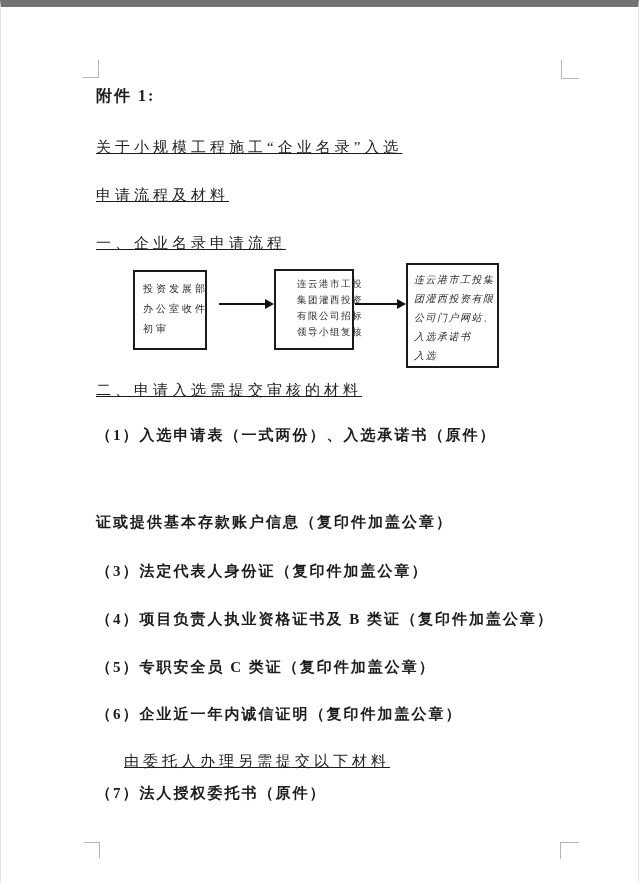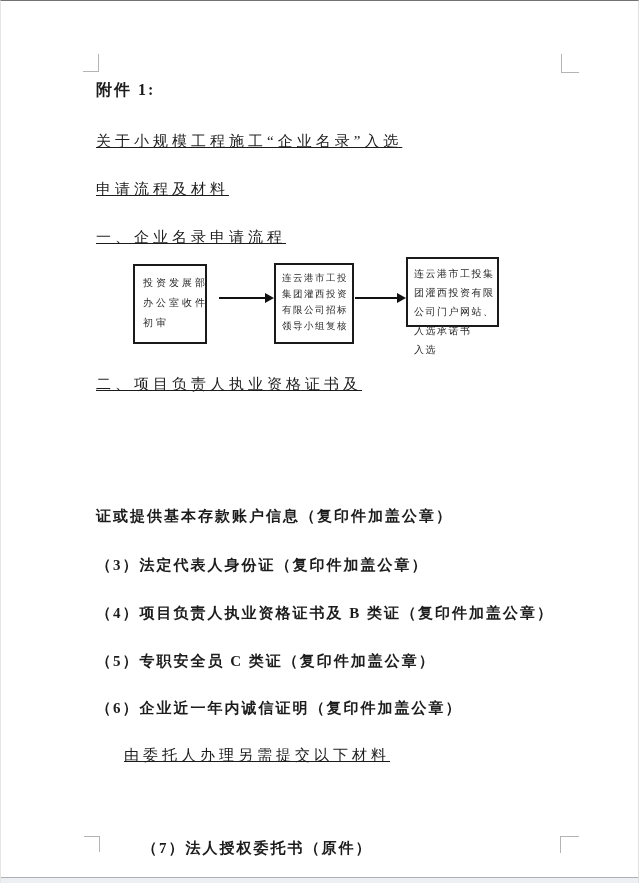--- a/index.html
+++ b/index.html
@@ -6,21 +6,21 @@
   html, body { background: #fff; }
   body { font-family: "Liberation Serif", "DejaVu Serif", serif; }
 
   .page {
     position: relative;
     width: 639px;
     height: 883px;
     background: #ffffff;
     border-left: 1px solid #e3e6e3;
     border-right: 1px solid #dfe2df;
-    border-top: 1px solid #737373;
+    border-top: 7px solid #737373;
     overflow: hidden;
     color: #1c1c1c;
   }
 
   
   .footer-strip {
     position: absolute;
     left: 0; right: 0;
     top: 876px;
     height: 7px;
@@ -52,23 +52,23 @@
   .flow-box {
     position: absolute;
     border: 2px solid #1a1a1a;
     background: #fff;
     font-size: 10px;
     color: #2a2a2a;
   }
   .flow-box .bline { white-space: nowrap; }
   .box-1 { left: 132px; top: 263px; width: 74px; height: 80px; padding: 7px 0 0 8px; }
   .box-1 .bline { line-height: 20px; letter-spacing: 3px; }
-  .box-2 { left: 273px; top: 262px; width: 80px; height: 81px; padding: 5px 0 0 6px; font-size: 9.5px; }
+  .box-2 { left: 273px; top: 262px; width: 80px; height: 81px; padding: 5px 0 0 21px; font-size: 9.5px; }
   .box-2 .bline { line-height: 16px; letter-spacing: 1.5px; }
-  .box-3 { left: 405px; top: 256px; width: 93px; height: 70px; padding: 5px 0 0 6px; }
+  .box-3 { left: 405px; top: 256px; width: 93px; height: 105px; padding: 5px 0 0 6px; font-style: italic; }
   .box-3 .bline { line-height: 19px; letter-spacing: 1.5px; }
 
   .arrow-line {
     position: absolute;
     height: 2px;
     background: #111;
     top: 296px;
   }
   .arrow-head {
     position: absolute;
@@ -120,24 +120,25 @@
 
     <div class="flow-box box-3">
       <div class="bline">连云港市工投集</div>
       <div class="bline">团灌西投资有限</div>
       <div class="bline">公司门户网站、</div>
       <div class="bline">入选承诺书</div>
       <div class="bline">入选</div>
     </div>
   </div>
 
-  <div class="tline t-reg" style="top:375px;">二、项目负责人执业资格证书及</div>
+  <div class="tline t-reg" style="top:375px;">二、申请入选需提交审核的材料</div>
 
+  <div class="tline t-bold" style="top:420px;">（1）入选申请表（一式两份）、入选承诺书（原件）</div>
   <div class="tline t-bold" style="top:507px;">证或提供基本存款账户信息（复印件加盖公章）</div>
   <div class="tline t-bold" style="top:556px;">（3）法定代表人身份证（复印件加盖公章）</div>
   <div class="tline t-bold" style="top:604px;">（4）项目负责人执业资格证书及 B 类证（复印件加盖公章）</div>
   <div class="tline t-bold" style="top:652px;">（5）专职安全员 C 类证（复印件加盖公章）</div>
   <div class="tline t-bold" style="top:699px;">（6）企业近一年内诚信证明（复印件加盖公章）</div>
   <div class="tline t-reg" style="top:746px; left:123px;">由委托人办理另需提交以下材料</div>
-  <div class="tline t-bold" style="top:839px;margin-left:46px;">（7）法人授权委托书（原件）</div>
+  <div class="tline t-bold" style="top:778px;">（7）法人授权委托书（原件）</div>
 
   <div class="footer-strip"></div>
 </div>
 
 </body></html>

